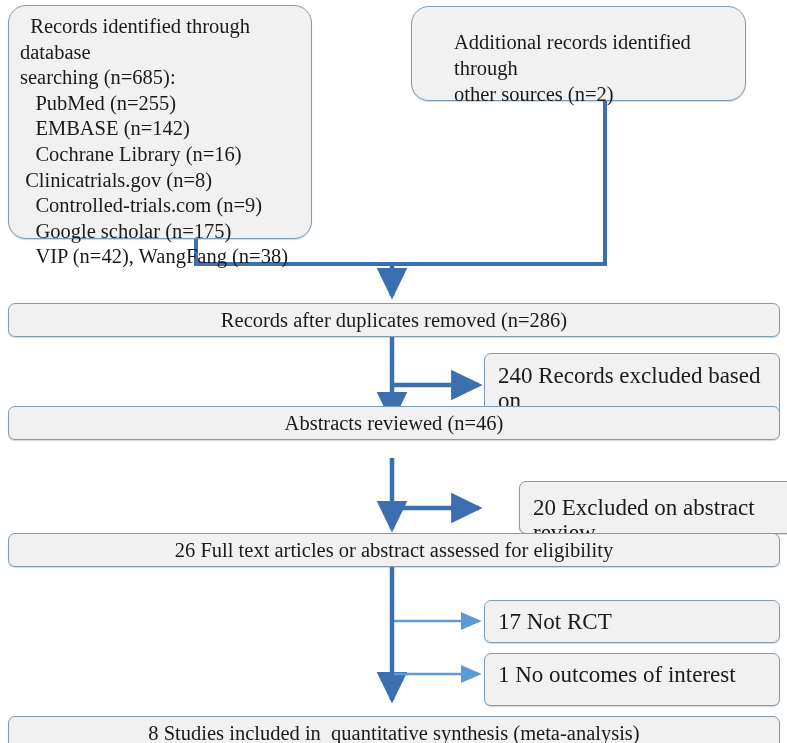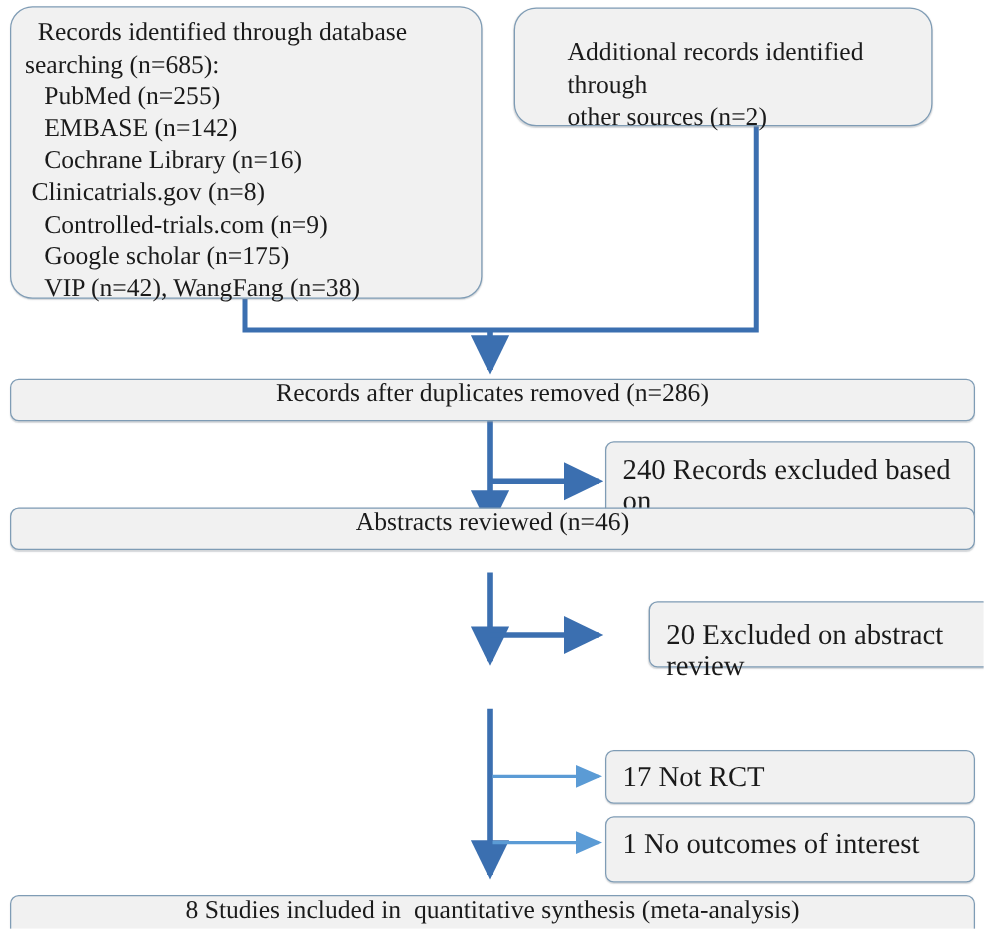--- a/index.html
+++ b/index.html
@@ -41,21 +41,21 @@
   }
   .node-bar {
     border-radius: 7px;
   }
   .node .txt {
     display: block;
     white-space: pre-wrap;
   }
   
   #box-db {
-    left: 8px; top: 5px; width: 378px; height: 234px;
+    left: 8px; top: 5px; width: 304px; height: 234px;
   }
   #box-db .txt {
     font-size: 20.5px;
     line-height: 25.6px;
     padding: 8px 10px 0 11px;
     text-indent: 0;
   }
   
   #box-other {
     left: 411px; top: 6px; width: 335px; height: 95px; padding-left: 28px;
@@ -63,21 +63,21 @@
   #box-other .txt {
     font-size: 20.5px;
     line-height: 26px;
     padding: 22px 14px 0 14px;
   }
   
   .bar {
     left: 8px;
     width: 772px;
     display: flex;
-    align-items: flex-start;
+    align-items: center;
     justify-content: center;
   }
   .bar .txt {
     font-size: 20.5px;
     text-align: center;
   }
   #box-dedup  { top: 303px; height: 34px; }
   #box-abs    { top: 406px; height: 34px; }
   #box-full   { top: 533px; height: 34px; }
   #box-final  { top: 704px; height: 35px; margin-top: 12px; }
@@ -163,20 +163,23 @@
   </div>
 
   <div class="node node-bar bar" id="box-abs">
     <span class="txt">Abstracts reviewed (n=46)</span>
   </div>
 
   <div class="node node-soft excl" id="box-ex2">
     <span class="txt">20 Excluded on abstract review</span>
   </div>
 
+  <div class="node node-bar bar" id="box-full">
+    <span class="txt">26 Full text articles or abstract assessed for eligibility</span>
+  </div>
 
   <div class="node node-soft excl" id="box-ex3">
     <span class="txt">17 Not RCT</span>
   </div>
 
   <div class="node node-soft excl" id="box-ex4">
     <span class="txt">1 No outcomes of interest</span>
   </div>
 
   <div class="node node-bar bar" id="box-final">

